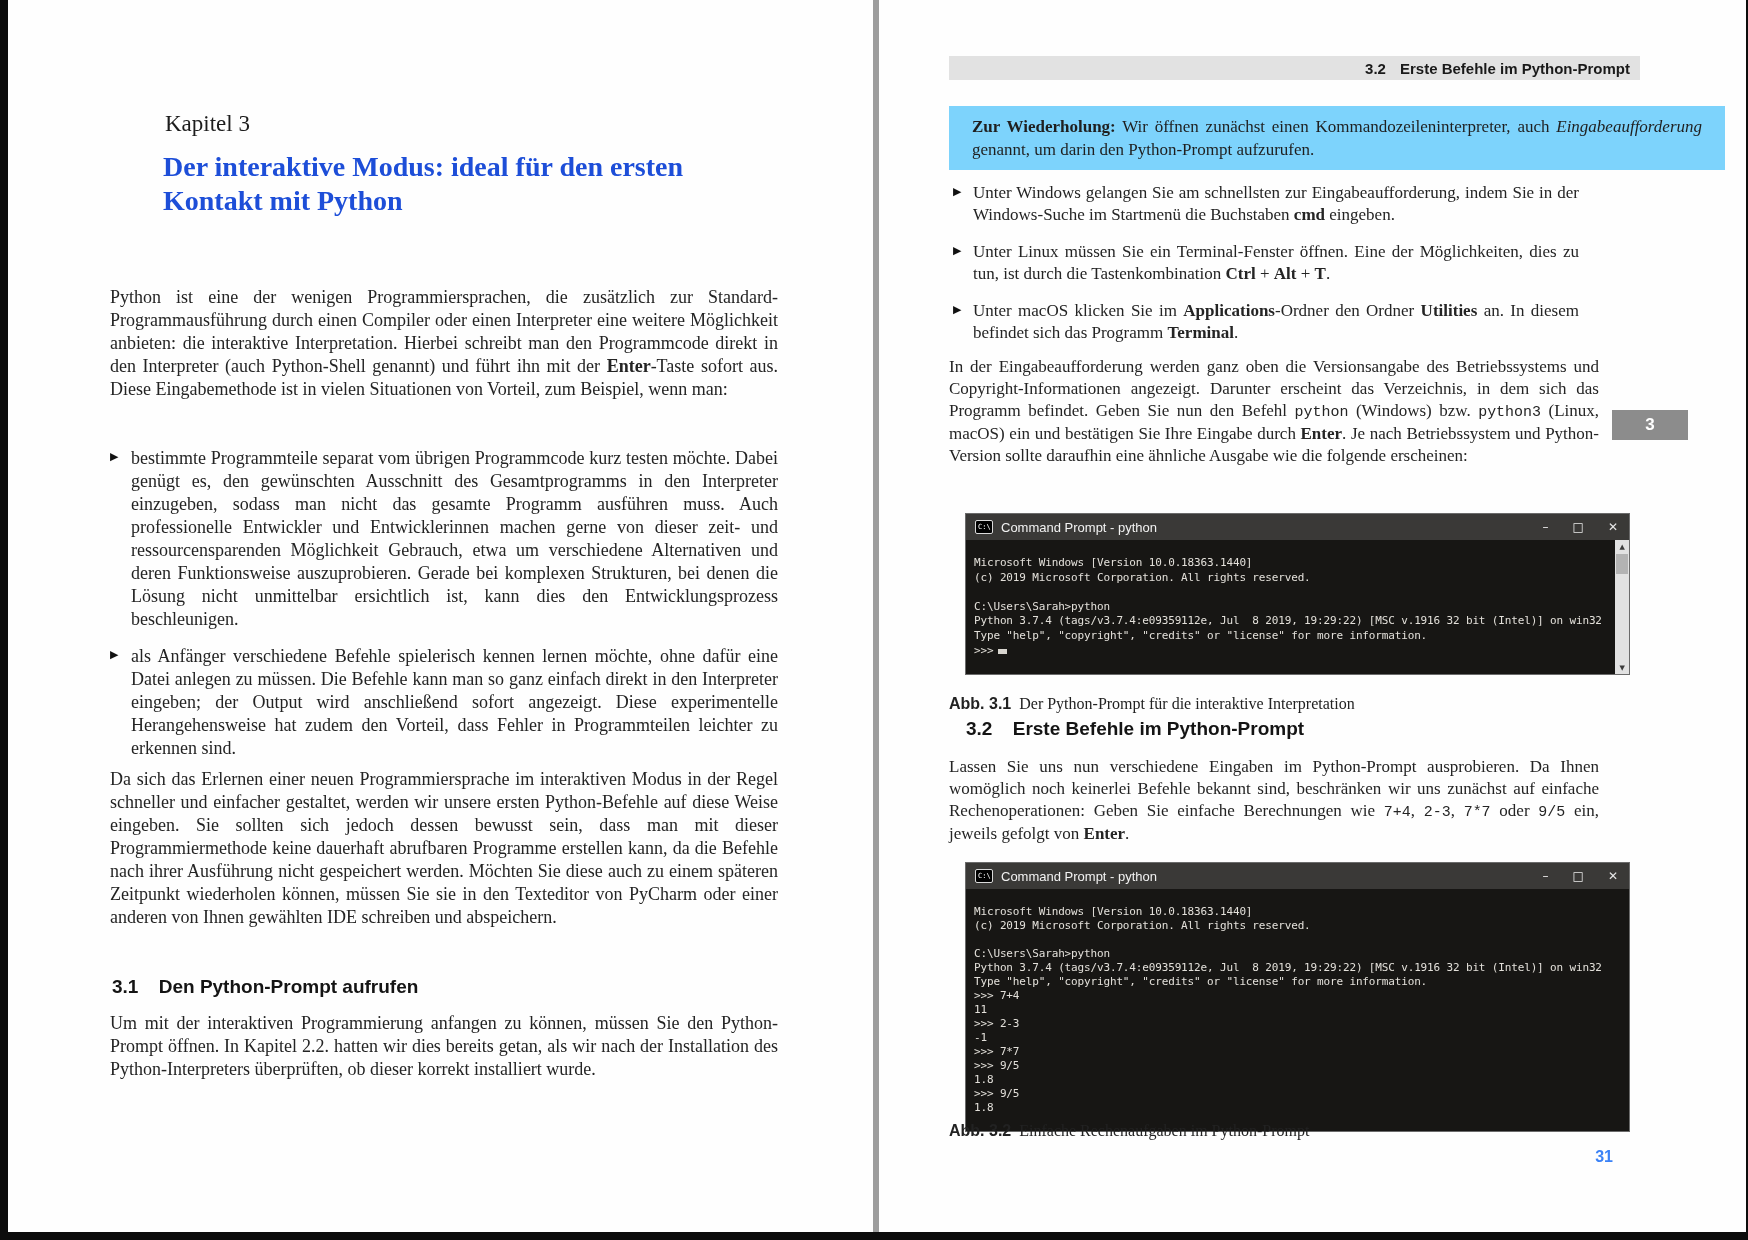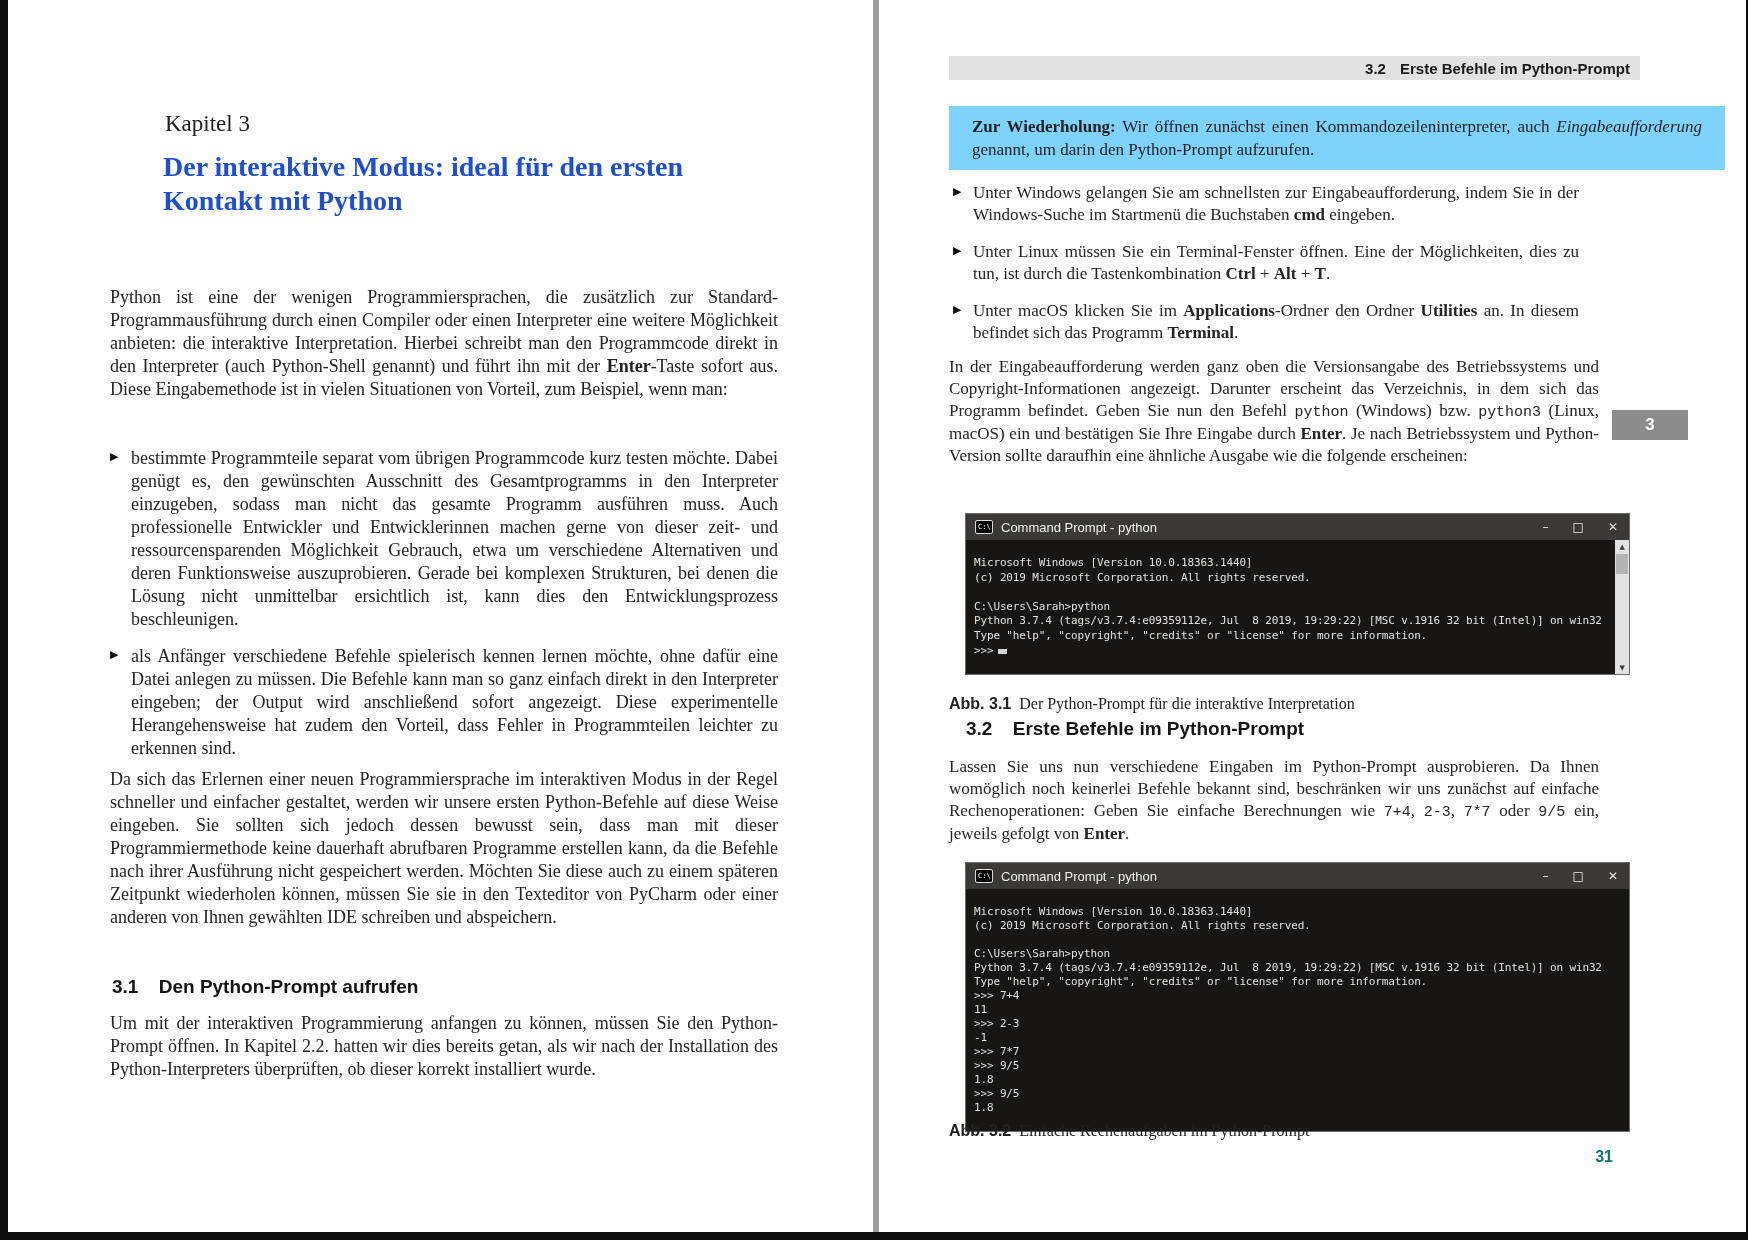--- a/index.html
+++ b/index.html
@@ -31,21 +31,21 @@
             font-family:"Liberation Sans",sans-serif;font-weight:700;font-size:15px;color:#1a1a1a;
             display:flex;align-items:center;justify-content:flex-end;padding-right:10px;box-sizing:border-box;}
   .rh-num{margin-right:14px;}
   .note-box{position:absolute;left:70px;top:106px;width:776px;background:#7dd3fc;
             padding:9px 23px;box-sizing:border-box;font-size:17px;line-height:23px;text-align:justify;}
   .pr-col{left:70px;width:650px;font-size:17px;line-height:22px;}
   .pr-bullet .bullet-body{margin-left:20px;font-size:17px;line-height:22px;}
   .caption{position:absolute;left:70px;font-size:16px;color:#222;}
   .caption .rt-b{font-family:"Liberation Sans",sans-serif;margin-right:8px;}
   .pagenum{position:absolute;left:70px;top:1148px;width:664px;text-align:right;
-           font-family:"Liberation Sans",sans-serif;font-weight:700;font-size:16px;color:#0f766e;}
+           font-family:"Liberation Sans",sans-serif;font-weight:700;font-size:16px;color:#3b82f6;}
   .chap-tab{position:absolute;left:733px;top:410px;width:76px;height:30px;background:#8c8c8c;
             color:#fff;font-family:"Liberation Sans",sans-serif;font-weight:700;font-size:17px;
             display:flex;align-items:center;justify-content:center;}
 
   
   .term{position:absolute;left:86px;width:665px;border:1px solid #6b6b6b;box-sizing:border-box;background:#171614;}
   .term-titlebar{height:26px;background:#3a3937;display:flex;align-items:center;padding:0 9px;box-sizing:border-box;}
   .term-icon{width:18px;height:14px;background:#000;border:1px solid #dadada;border-radius:2px;
              color:#fff;font-family:"DejaVu Sans Mono",monospace;font-size:7px;line-height:13px;
              padding-left:2px;box-sizing:border-box;margin-right:8px;flex:none;}

